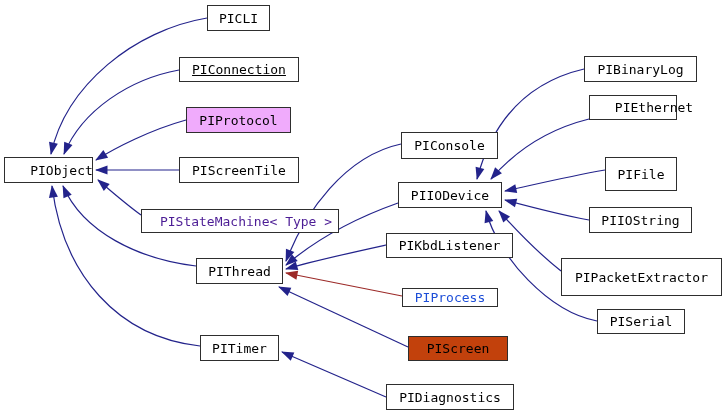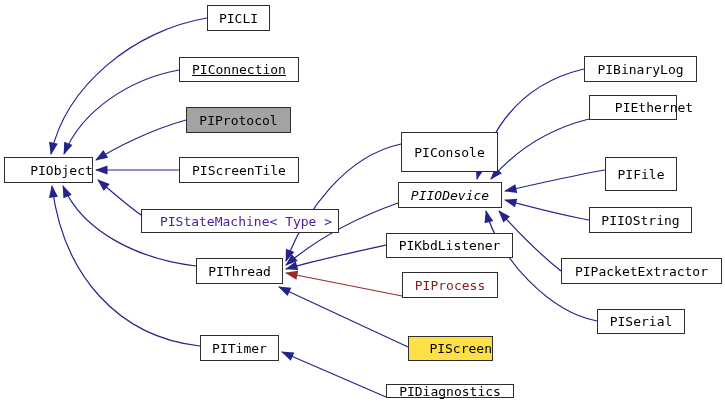--- a/index.html
+++ b/index.html
@@ -56,31 +56,31 @@
       <path class="edge" d="M589,119 C541,131 510,157 491,179" stroke="#23238b" marker-end="url(#arrow-blue)"></path>
       <path class="edge" d="M605,170 C565,177 533,185 505,191" stroke="#23238b" marker-end="url(#arrow-blue)"></path>
       <path class="edge" d="M589,220 C557,214 531,207 505,200" stroke="#23238b" marker-end="url(#arrow-blue)"></path>
       <path class="edge" d="M561,271 C537,252 516,230 499,211" stroke="#23238b" marker-end="url(#arrow-blue)"></path>
       <path class="edge" d="M597,321 C549,312 498,257 486,211" stroke="#23238b" marker-end="url(#arrow-blue)"></path>
     </svg>
   <div id="node-layer">
       <div class="node" style="left: 4px; top: 157px; width: 89px; height: 26px; border-color: rgb(46, 46, 46); background: rgb(255, 255, 255); color: rgb(0, 0, 0); padding-left: 26px;"><span>PIObject</span></div>
       <div class="node" style="left: 207px; top: 5px; width: 63px; height: 26px; border-color: rgb(46, 46, 46); background: rgb(255, 255, 255); color: rgb(0, 0, 0);"><span>PICLI</span></div>
       <div class="node" style="left: 179px; top: 57px; width: 120px; height: 25px; border-color: rgb(46, 46, 46); background: rgb(255, 255, 255); color: rgb(0, 0, 0); text-decoration: underline;"><span>PIConnection</span></div>
-      <div class="node" style="left: 186px; top: 107px; width: 105px; height: 26px; border-color: rgb(46, 46, 46); background: #a3a3a3; color: rgb(0, 0, 0);"><span>PIProtocol</span></div>
+      <div class="node" style="left: 186px; top: 107px; width: 105px; height: 26px; border-color: rgb(46, 46, 46); background: #f0abfc; color: rgb(0, 0, 0);"><span>PIProtocol</span></div>
       <div class="node" style="left: 179px; top: 157px; width: 120px; height: 26px; border-color: rgb(46, 46, 46); background: rgb(255, 255, 255); color: rgb(0, 0, 0);"><span>PIScreenTile</span></div>
       <div class="node" style="left: 141px; top: 209px; width: 198px; height: 24px; border-color: rgb(46, 46, 46); background: rgb(255, 255, 255); color: #4c1d95; padding-left: 12px;"><span>PIStateMachine&lt; Type &gt;</span></div>
       <div class="node" style="left: 196px; top: 258px; width: 87px; height: 26px; border-color: rgb(46, 46, 46); background: rgb(255, 255, 255); color: rgb(0, 0, 0);"><span>PIThread</span></div>
       <div class="node" style="left: 200px; top: 335px; width: 79px; height: 26px; border-color: rgb(46, 46, 46); background: rgb(255, 255, 255); color: rgb(0, 0, 0);"><span>PITimer</span></div>
-      <div class="node" style="left: 401px; top: 132px; width: 97px; height: 40px; border-color: rgb(46, 46, 46); background: rgb(255, 255, 255); color: rgb(0, 0, 0);"><span>PIConsole</span></div>
-      <div class="node" style="left: 398px; top: 182px; width: 104px; height: 26px; border-color: rgb(46, 46, 46); background: rgb(255, 255, 255); color: rgb(0, 0, 0); font-style: italic;"><span>PIIODevice</span></div>
+      <div class="node" style="left: 401px; top: 132px; width: 97px; height: 27px; border-color: rgb(46, 46, 46); background: rgb(255, 255, 255); color: rgb(0, 0, 0);"><span>PIConsole</span></div>
+      <div class="node" style="left: 398px; top: 182px; width: 104px; height: 26px; border-color: rgb(46, 46, 46); background: rgb(255, 255, 255); color: rgb(0, 0, 0);"><span>PIIODevice</span></div>
       <div class="node" style="left: 386px; top: 233px; width: 127px; height: 25px; border-color: rgb(46, 46, 46); background: rgb(255, 255, 255); color: rgb(0, 0, 0);"><span>PIKbdListener</span></div>
-      <div class="node" style="left: 402px; top: 272px; width: 96px; height: 26px; border-color: rgb(46, 46, 46); background: rgb(255, 255, 255); color: #7f1d1d;"><span>PIProcess</span></div>
-      <div class="node" style="left: 408px; top: 336px; width: 85px; height: 25px; border-color: rgb(46, 46, 46); background: #fde047; color: rgb(0, 0, 0); justify-content: flex-end;"><span>PIScreen</span></div>
-      <div class="node" style="left: 386px; top: 384px; width: 128px; height: 14px; border-color: rgb(46, 46, 46); background: rgb(255, 255, 255); color: rgb(0, 0, 0);"><span>PIDiagnostics</span></div>
+      <div class="node" style="left: 402px; top: 288px; width: 96px; height: 19px; border-color: rgb(46, 46, 46); background: rgb(255, 255, 255); color: #1d4ed8;"><span>PIProcess</span></div>
+      <div class="node" style="left: 408px; top: 336px; width: 100px; height: 25px; border-color: rgb(46, 46, 46); background: #c2410c; color: rgb(0, 0, 0);"><span>PIScreen</span></div>
+      <div class="node" style="left: 386px; top: 384px; width: 128px; height: 26px; border-color: rgb(46, 46, 46); background: rgb(255, 255, 255); color: rgb(0, 0, 0);"><span>PIDiagnostics</span></div>
       <div class="node" style="left: 584px; top: 56px; width: 113px; height: 26px; border-color: rgb(46, 46, 46); background: rgb(255, 255, 255); color: rgb(0, 0, 0);"><span>PIBinaryLog</span></div>
       <div class="node" style="left: 589px; top: 95px; width: 88px; height: 25px; border-color: rgb(46, 46, 46); background: rgb(255, 255, 255); color: rgb(0, 0, 0); padding-left: 42px;"><span>PIEthernet</span></div>
       <div class="node" style="left: 605px; top: 157px; width: 72px; height: 34px; border-color: rgb(46, 46, 46); background: rgb(255, 255, 255); color: rgb(0, 0, 0);"><span>PIFile</span></div>
       <div class="node" style="left: 589px; top: 207px; width: 103px; height: 26px; border-color: rgb(46, 46, 46); background: rgb(255, 255, 255); color: rgb(0, 0, 0);"><span>PIIOString</span></div>
-      <div class="node" style="left: 561px; top: 258px; width: 161px; height: 26px; border-color: rgb(46, 46, 46); background: rgb(255, 255, 255); color: rgb(0, 0, 0);"><span>PIPacketExtractor</span></div>
+      <div class="node" style="left: 561px; top: 258px; width: 161px; height: 38px; border-color: rgb(46, 46, 46); background: rgb(255, 255, 255); color: rgb(0, 0, 0);"><span>PIPacketExtractor</span></div>
       <div class="node" style="left: 597px; top: 309px; width: 88px; height: 25px; border-color: rgb(46, 46, 46); background: rgb(255, 255, 255); color: rgb(0, 0, 0);"><span>PISerial</span></div>
     </div>
 </div>
 
 </body></html>

